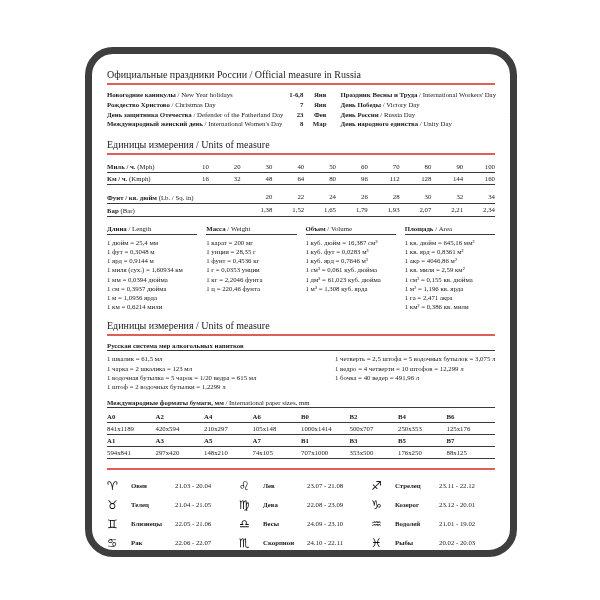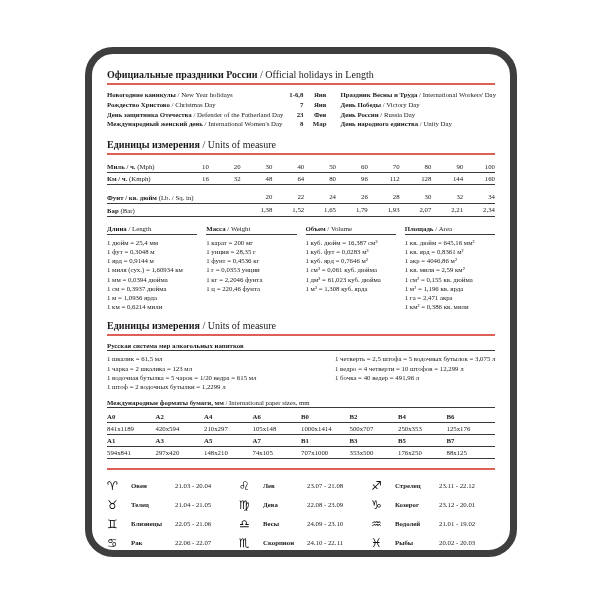--- a/index.html
+++ b/index.html
@@ -2,21 +2,21 @@
 <html><head>
 <meta charset="utf-8">
 <style>
   html,body{margin:0;padding:0;width:600px;height:600px;background:#ffffff;
     font-family:"Liberation Serif","DejaVu Serif",serif;color:#1b1b1b;}
   .frame{position:absolute;left:85px;top:47px;width:432px;height:510px;
     box-sizing:border-box;border:7px solid #3e3e3e;border-radius:28px;
     background:#fff;overflow:hidden;}
   .content{padding:15px 15px 0 15px;}
   .sec-title{font-size:10px;margin:0 0 3px 0;font-weight:normal;}
-  .sec-title .ru{font-weight:bold;}
+  .sec-title .ru{font-weight:normal;}
   .sec-title .en{font-weight:normal;color:#222;}
   .red-rule{height:2px;background:#dd5f55;margin:0 0 6px 0;}
   .sec{margin-bottom:9px;}
   
   .h-cols{display:flex;gap:14px;}
   .h-col{font-size:6.8px;}
   .h-col-left{flex:1.45;}
   .h-col-right{flex:1;}
   .h-row{display:flex;align-items:baseline;margin-bottom:2.8px;}
   .h-name{flex:1;white-space:nowrap;overflow:hidden;}
@@ -61,21 +61,21 @@
 </style>
 </head>
 <body>
 
 <div class="frame">
   <div class="content">
 
     <div class="sec">
       <h2 class="sec-title">
         <span class="ru">Официальные праздники России</span>
-        <span class="en">/ Official holidays in Length</span>
+        <span class="en">/ Official measure in Russia</span>
       </h2>
       <div class="red-rule"></div>
       <div class="h-cols">
         <div class="h-col h-col-left">
 
             <div class="h-row">
               <span class="h-name"><b>Новогодние каникулы</b> <span>/ New Year holidays</span></span>
               <span class="h-date">1-6,8</span>
               <span class="h-month">Янв</span>
             </div>

